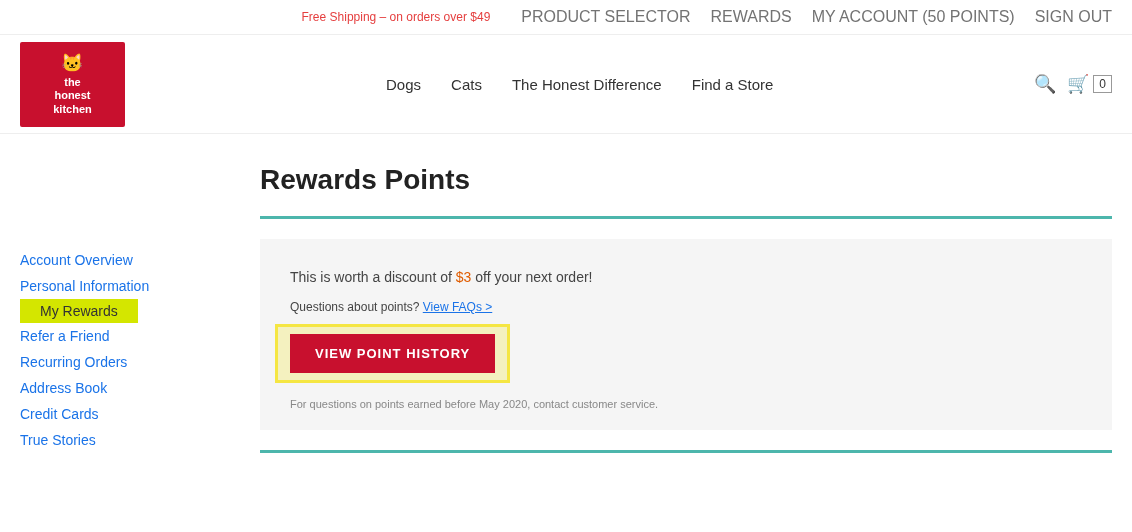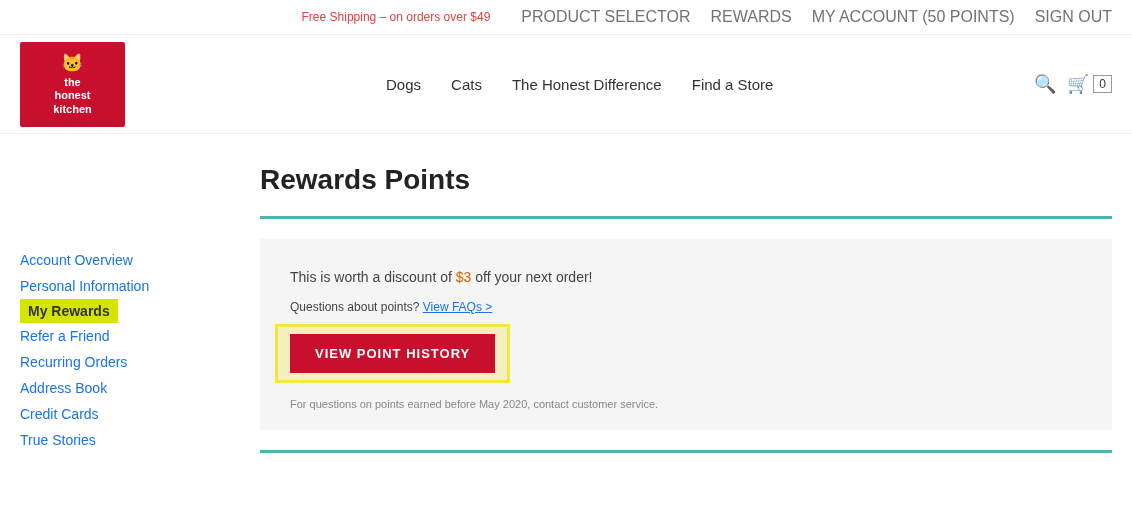--- a/index.html
+++ b/index.html
@@ -71,22 +71,22 @@
     .sidebar a {
       display: block;
       color: #1a73e8;
       text-decoration: none;
       font-size: 14px;
       padding: 5px 0;
     }
     .sidebar a.active {
       background: #d4e600;
       color: #333;
-      padding: 4px 8px;
-      font-weight: bold;
+      padding: 4px 20px;
+      font-weight: normal;
       display: inline-block;
     }
 
     
     .main-content {
       flex: 1;
       padding-left: 40px;
     }
     .page-title {
       font-size: 28px;

